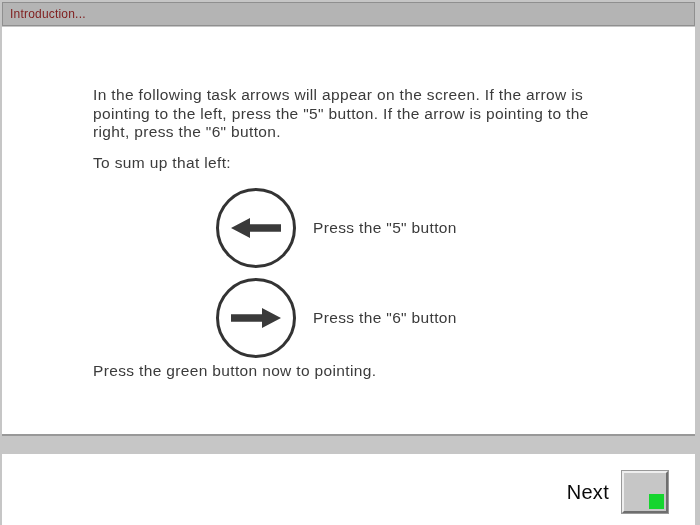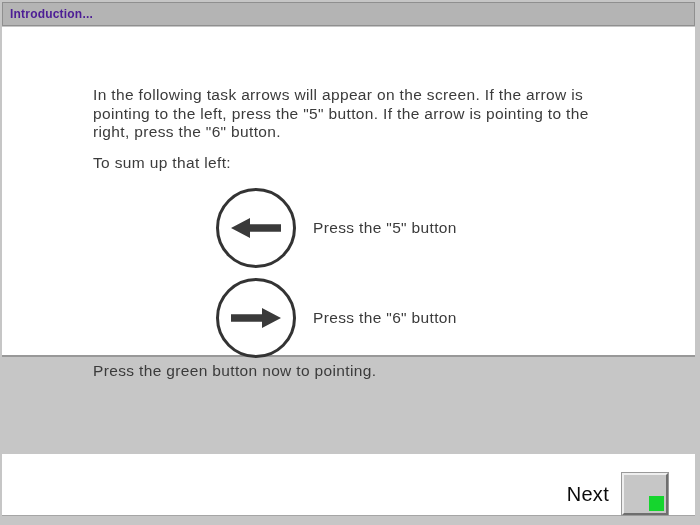--- a/index.html
+++ b/index.html
@@ -17,30 +17,30 @@
     top: 2px; left: 2px; right: 5px;
     height: 24px;
     background: #b4b4b4;
     border: 1px solid #8f8f8f;
     display: flex;
     align-items: center;
     padding-left: 7px;
   }
   .title-text {
     font-size: 12px;
-    font-weight: bold;
-    color: #4c1d95;
+    font-weight: normal;
+    color: #7f1d1d;
     letter-spacing: 0.2px;
   }
 
   
   .main-panel {
     position: absolute;
     top: 27px; left: 2px; right: 5px;
-    height: 330px;
+    height: 409px;
     background: #ffffff;
     border-bottom: 2px solid #989898;
   }
   .paragraph {
     position: absolute;
     top: 59px; left: 91px;
     width: 560px;
     font-size: 15.5px;
     line-height: 18.5px;
     letter-spacing: 0.35px;
@@ -86,25 +86,25 @@
     top: 335px; left: 91px;
     font-size: 15.5px;
     letter-spacing: 0.35px;
     color: #3b3b3b;
   }
 
   
   .bottom-bar {
     position: absolute;
     top: 454px; left: 2px; right: 5px;
-    height: 62px;
+    height: 72px;
     background: #ffffff;
     border-bottom: 1px solid #a5a5a5;
     display: flex;
-    align-items: flex-end;
+    align-items: center;
     justify-content: flex-end;
     padding-right: 27px;
   }
   .next-group {
     display: flex;
     align-items: center;
     gap: 13px;
     margin-top: 5px;
   }
   .next-label {

